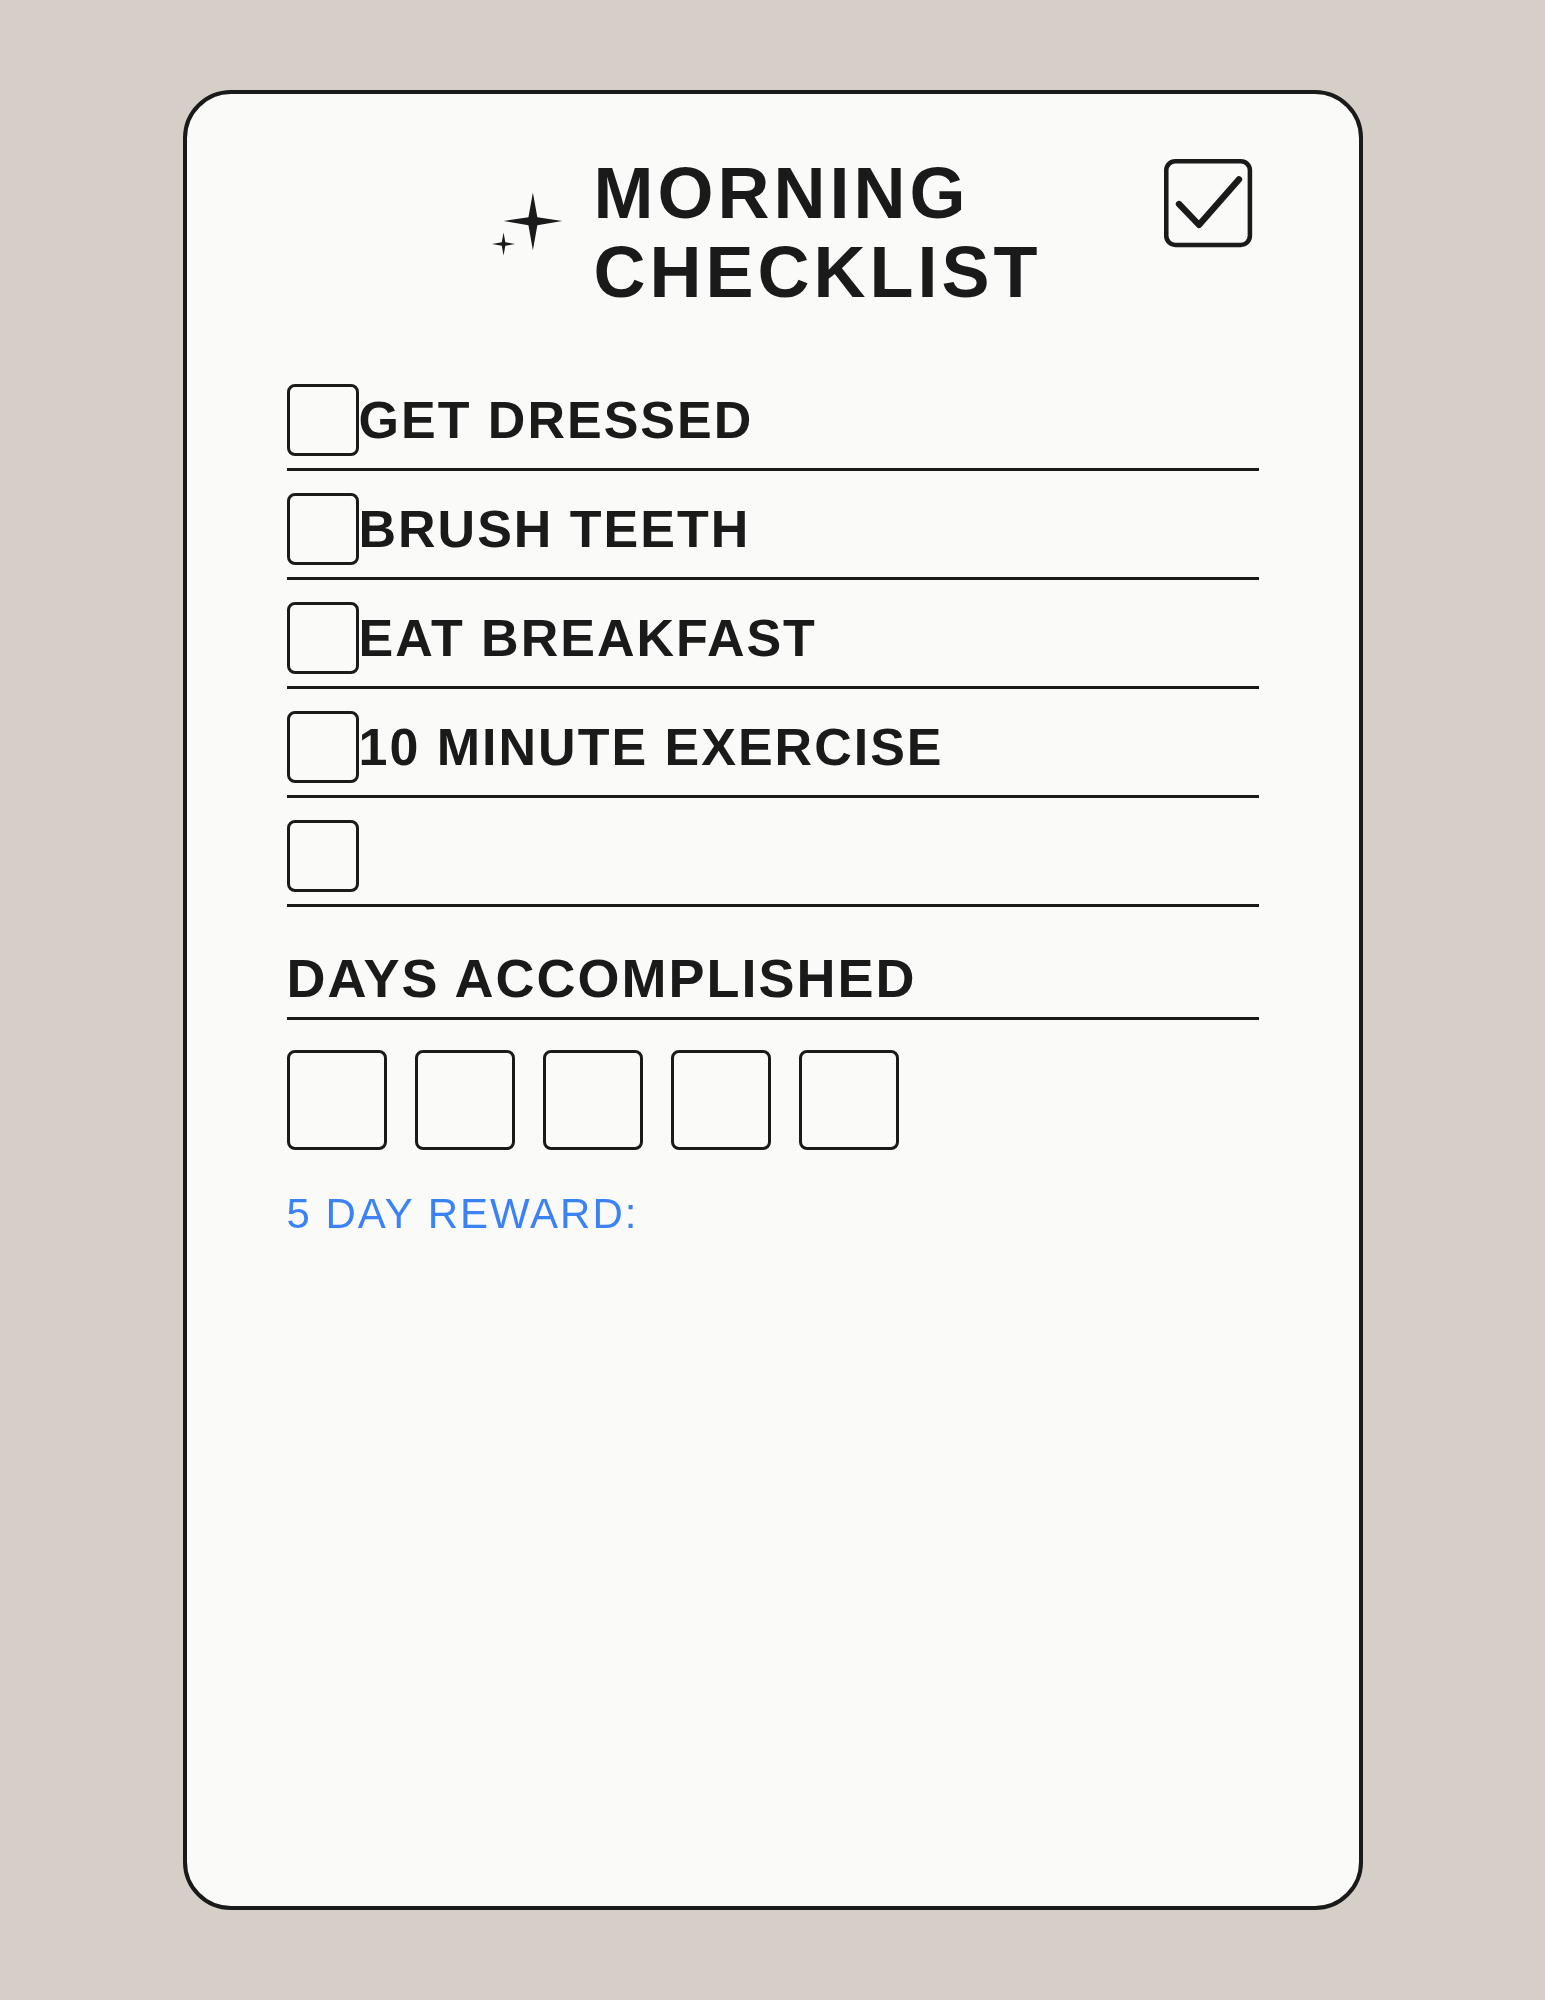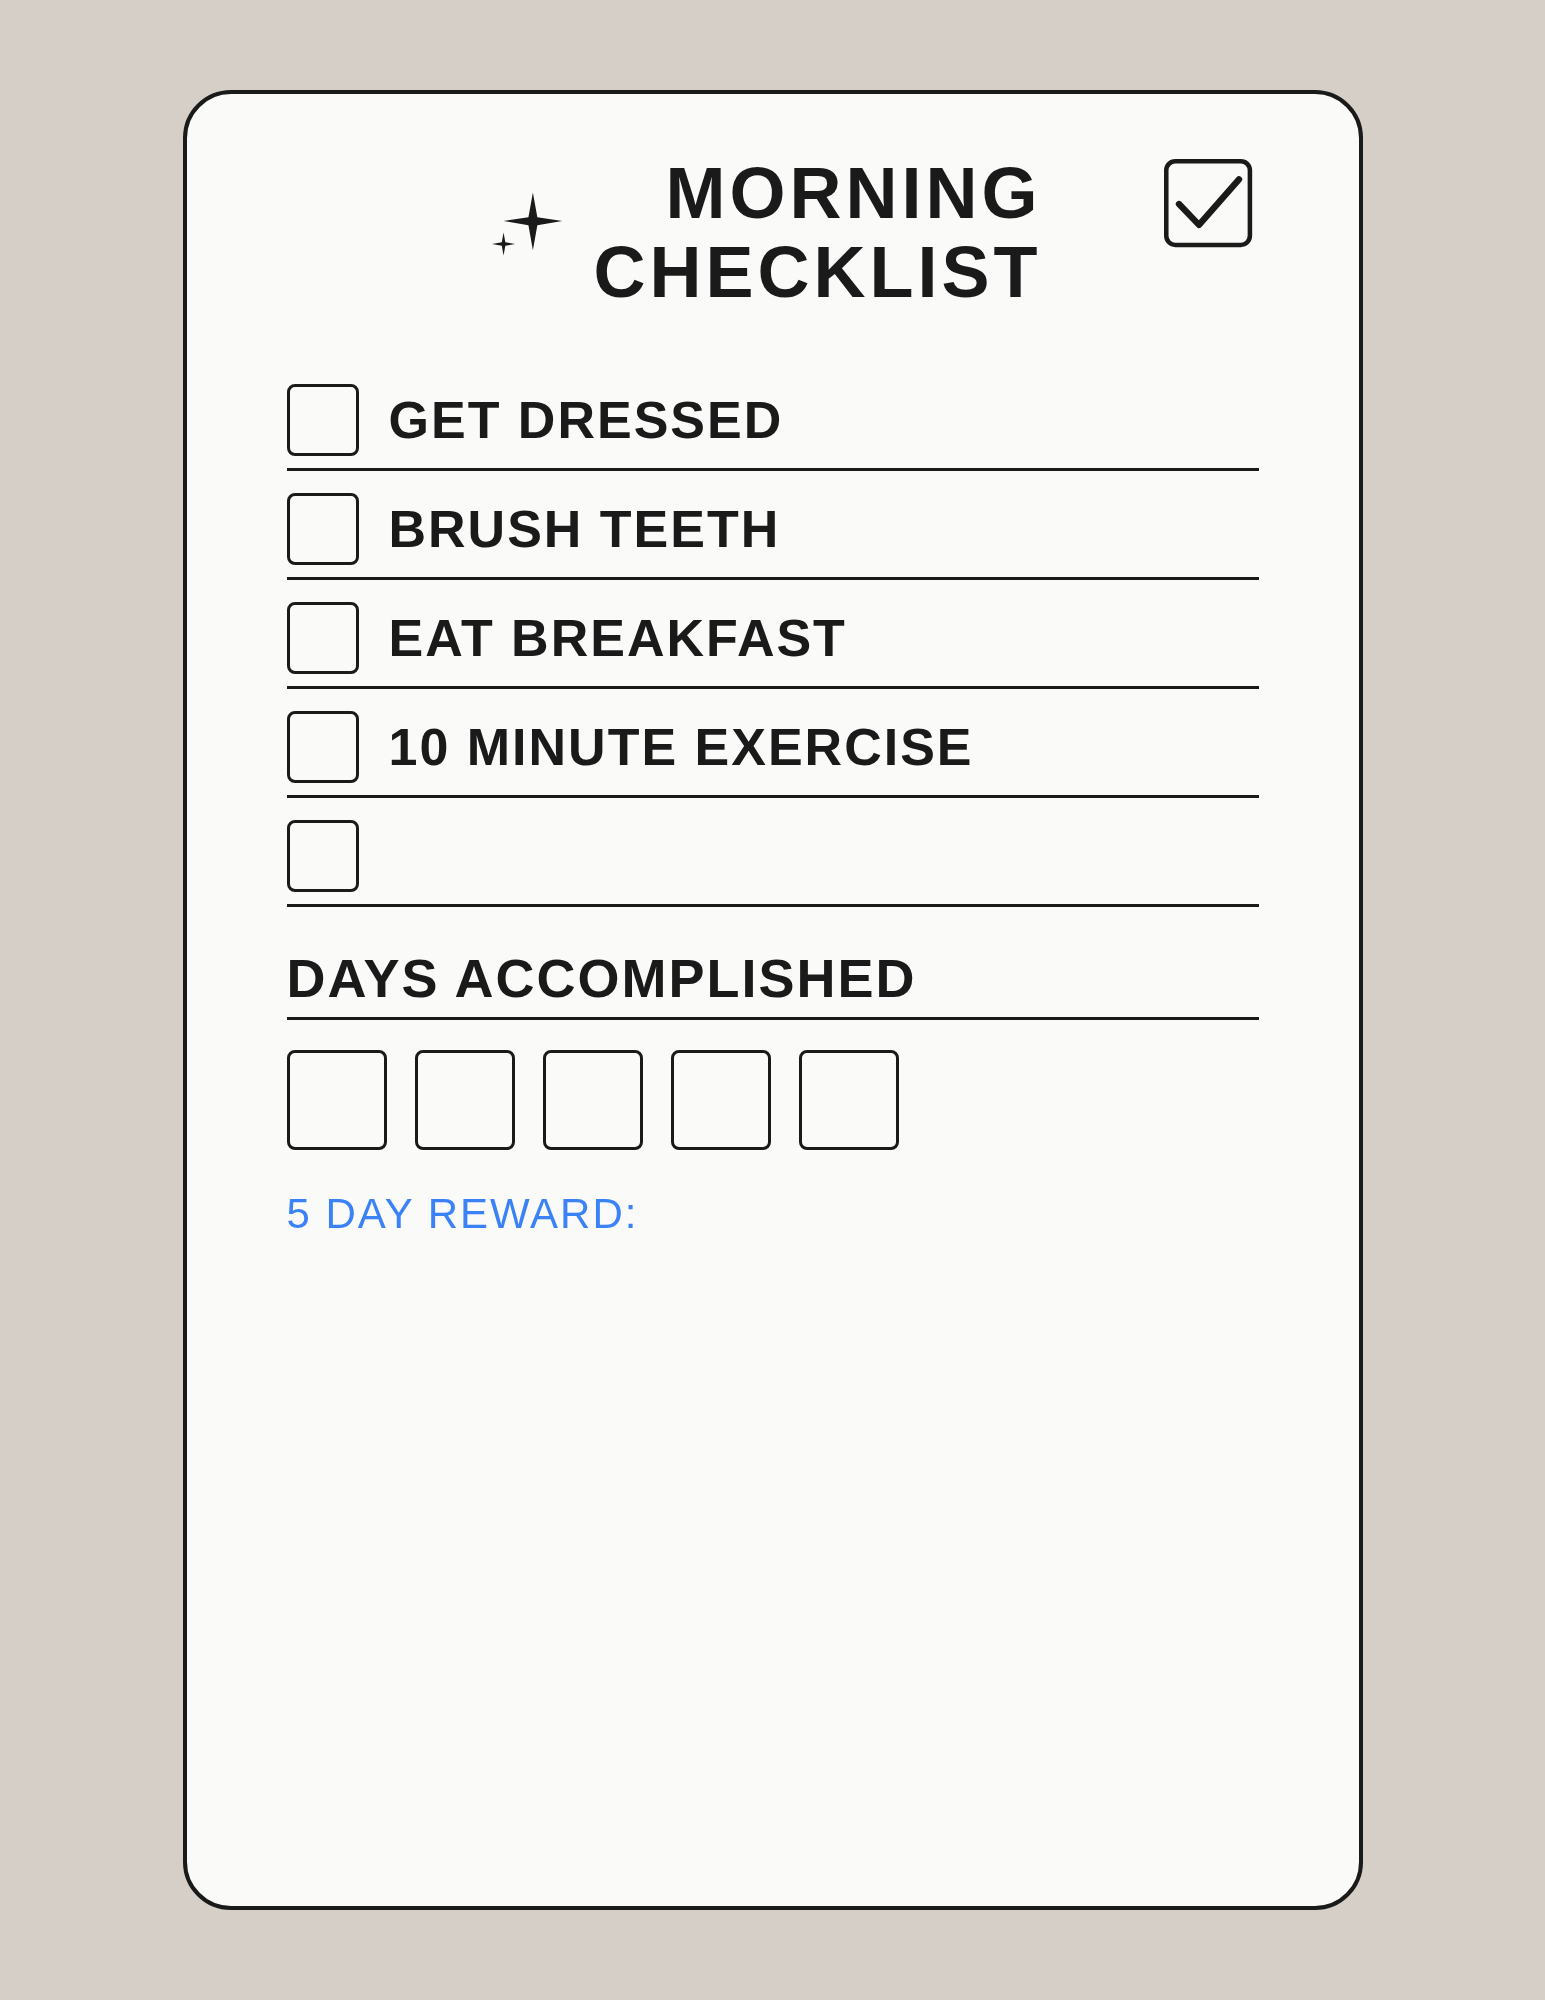--- a/index.html
+++ b/index.html
@@ -48,21 +48,21 @@
     }
 
     .sparkle-svg {
       width: 80px;
       height: 90px;
     }
 
     .title-text {
       display: flex;
       flex-direction: column;
-      align-items: flex-end;
+      align-items: flex-start;
     }
 
     .title-line {
       font-size: 72px;
       font-weight: 900;
       letter-spacing: 4px;
       color: #1a1a1a;
       line-height: 1.1;
       font-family: 'Arial Black', 'Impact', sans-serif;
       text-transform: uppercase;
@@ -80,21 +80,20 @@
       display: flex;
       flex-direction: column;
       gap: 0px;
     }
 
     .checklist-item {
       display: flex;
       align-items: center;
       padding: 22px 0 12px 0;
       border-bottom: 3px solid #1a1a1a;
-      gap: 30px;
     }
 
     .check-box {
       width: 72px;
       height: 72px;
       border: 3.5px solid #1a1a1a;
       border-radius: 8px;
       flex-shrink: 0;
       background: transparent;
       cursor: pointer;

